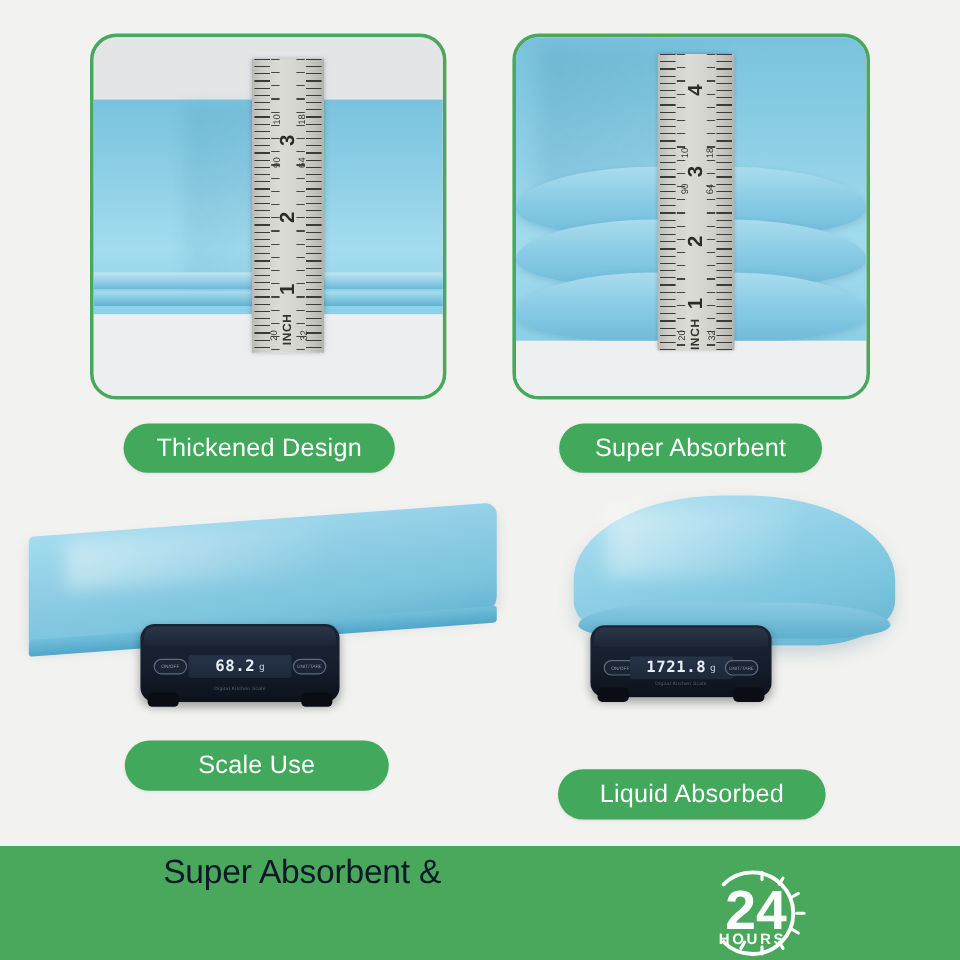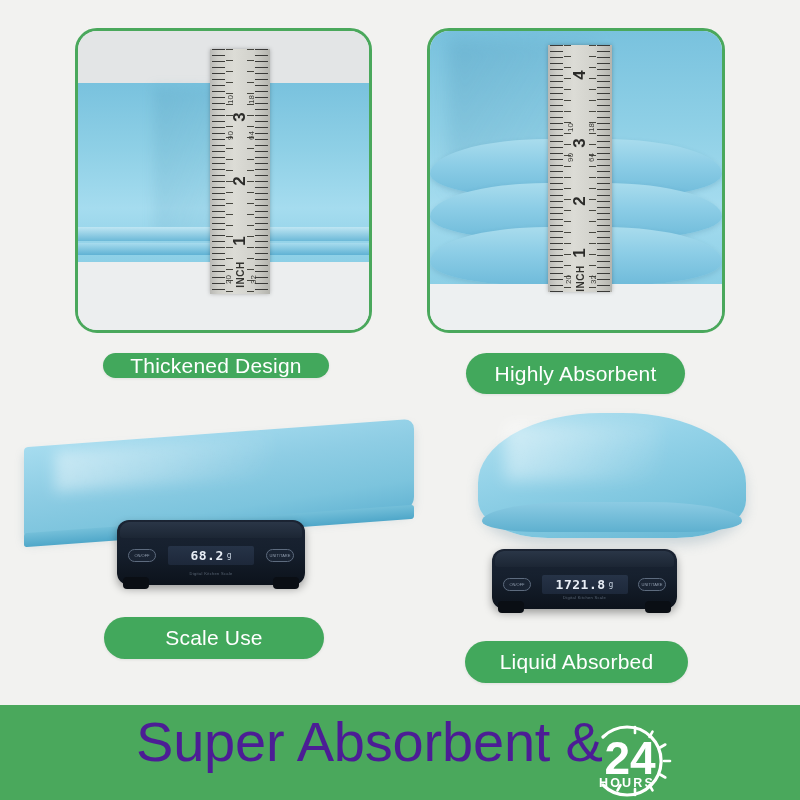--- a/index.html
+++ b/index.html
@@ -108,21 +108,21 @@
   .pill{
     position:absolute;
     background:#42a85c;
     border-radius:26px;
     display:flex; align-items:center; justify-content:center;
     color:#ffffff;
     font-size:21px;
     letter-spacing:.2px;
     box-shadow:0 1px 3px rgba(0,0,0,.08);
   }
-  #pill-thickened { left:103px; top:353px; width:226px; height:25px; }
+  #pill-thickened { left:103px; top:353px; width:226px; height:41px; }
   #pill-absorbent { left:466px; top:353px; width:219px; height:41px; }
   #pill-before    { left:104px; top:617px; width:220px; height:42px; }
   #pill-liquid    { left:465px; top:617px; width:223px; height:42px;margin-top:24px; }
 
   
   .scale-photo{ position:absolute; }
   #scale-left  { left:12px;  top:415px; width:415px; height:195px; }
   #scale-right { left:430px; top:405px; width:370px; height:205px; }
 
   
@@ -162,22 +162,22 @@
     filter:blur(8px);
   }
 
   
   .scale-body{
     position:absolute;
     background:linear-gradient(180deg,#1b2433 0%,#16202e 45%,#0c121b 100%);
     border-radius:12px;
     box-shadow:0 4px 8px rgba(0,0,0,.35);
   }
-  #scale-left  .scale-body{ left:105px; top:105px; width:188px; height:65px; }
-  #scale-right .scale-body{ left:62px;  top:144px; width:185px; height:60px; }
+  #scale-left  .scale-body{ left:105px; top:105px; width:166px; height:65px; }
+  #scale-right .scale-body{ left:62px;  top:116px; width:151px; height:60px; }
 
   .scale-deck{
     position:absolute; left:3px; right:3px; top:2px; height:16px;
     background:linear-gradient(180deg,#2a3647,#1c2634);
     border-radius:9px 9px 3px 3px;
   }
   .scale-foot{
     position:absolute; bottom:-4px; width:26px; height:12px;
     background:#0a0e14; border-radius:4px;
   }
@@ -217,21 +217,21 @@
   }
 
   
   #banner{
     position:absolute; left:0; right:0; top:705px; height:95px;
     background:#4aa85c;
     display:flex; align-items:center;
   }
   #banner-text{
     position:absolute; left:136px; top:8px;
-    color:#4c1d95; font-size:56px; line-height:1.02;
+    color:#0f172a; font-size:28px; line-height:1.02;
     font-weight:400; letter-spacing:-.2px;
   }
   #banner-text .l2{ display:block; }
 
   
   #badge-24h{
     position:absolute; left:570px; top:12px; width:130px; height:88px;
   }
   #badge-24h svg{ width:100%; height:100%; display:block; }
 </style>
@@ -289,21 +289,21 @@
       <span class="ruler-small" style="right:16px;top:78px">18</span>
       <span class="ruler-small" style="left:18px;top:108px">90</span>
       <span class="ruler-small" style="right:16px;top:108px">64</span>
       <span class="ruler-small" style="left:16px;bottom:8px">20</span>
       <span class="ruler-small" style="right:14px;bottom:8px">32</span>
     </div>
   </div>
 </div>
 
 <div class="pill" id="pill-thickened">Thickened  Design</div>
-<div class="pill" id="pill-absorbent">Highly Absorbent</div>
+<div class="pill" id="pill-absorbent">Super Absorbent</div>
 
 <div class="scale-photo" id="scale-left">
   <div class="pad-flat">
     <div class="sheen"></div>
     <div class="edge"></div>
   </div>
   <div class="scale-body">
     <div class="scale-deck"></div>
     <div class="scale-btn l">ON/OFF</div>
     <div class="lcd">

